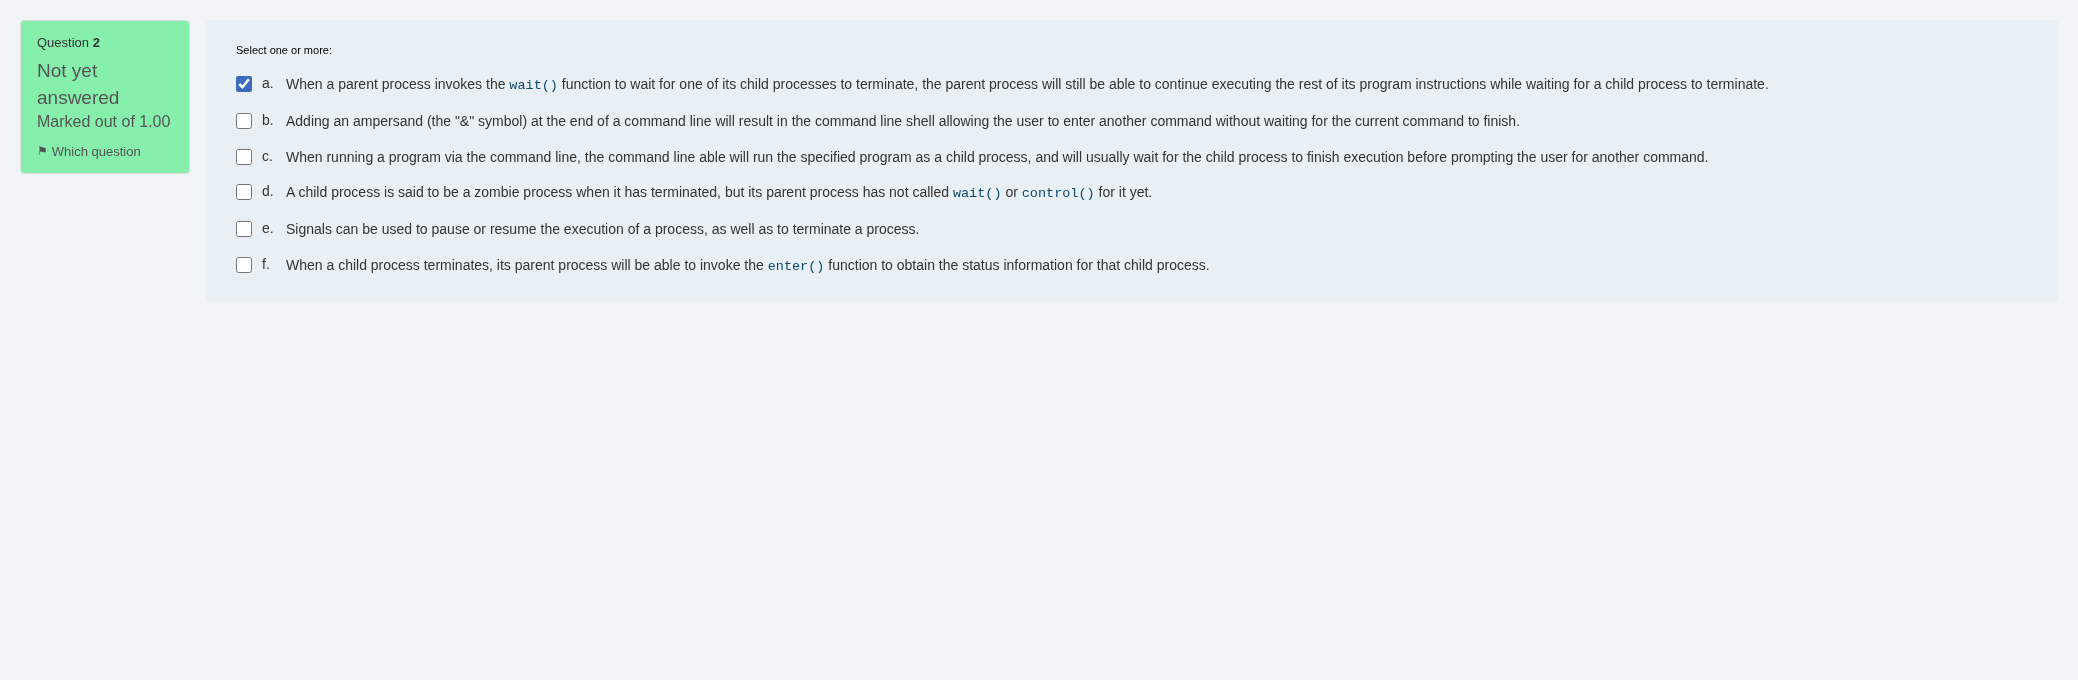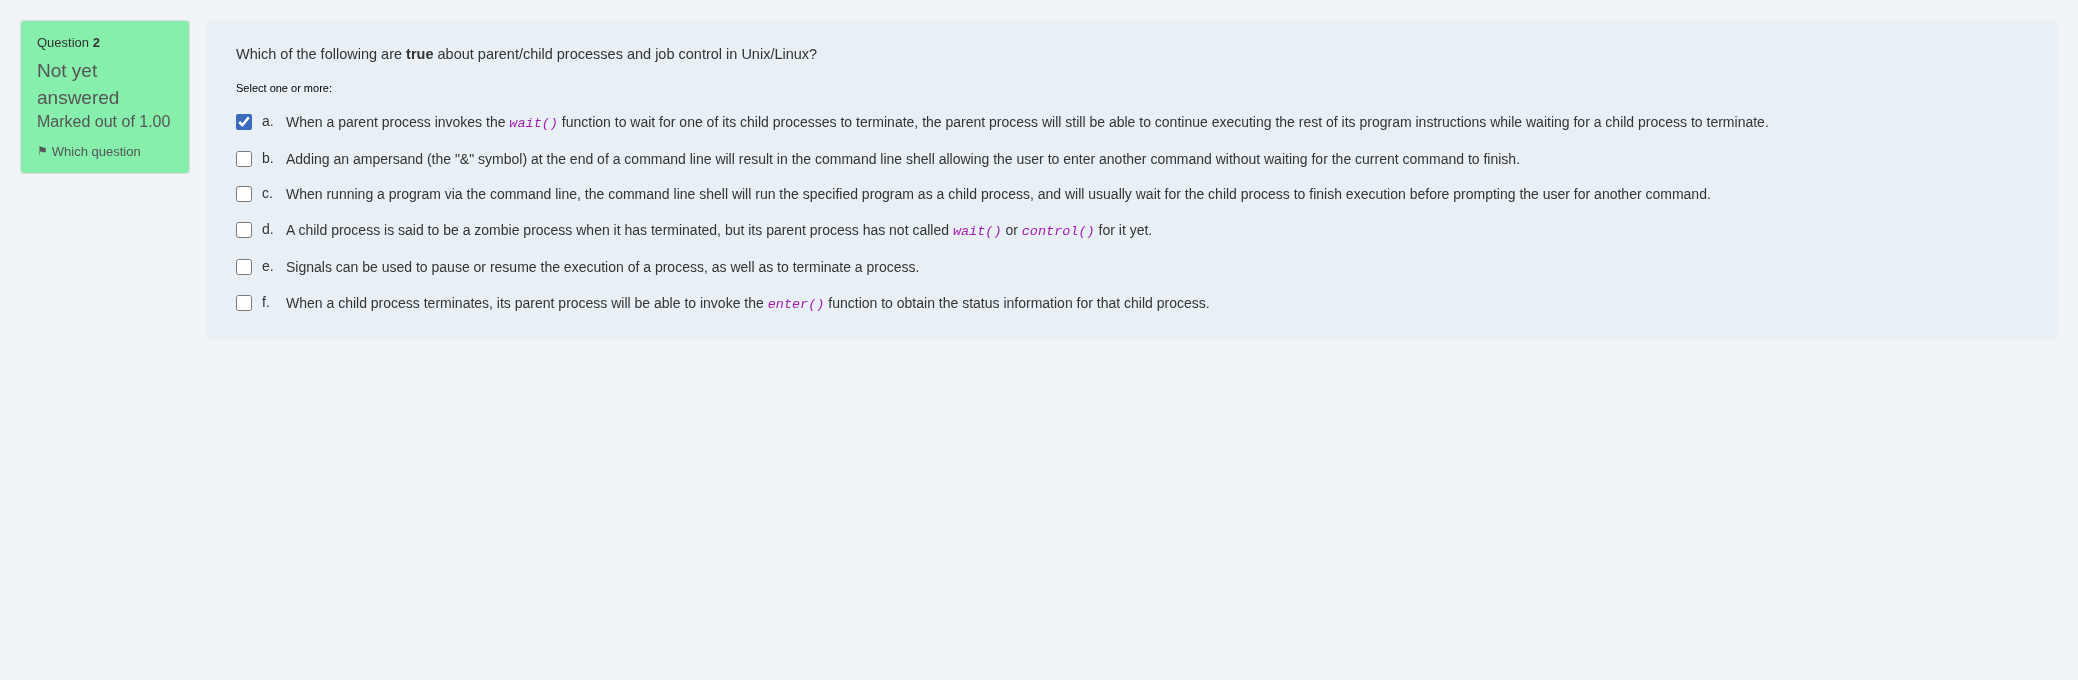--- a/index.html
+++ b/index.html
@@ -107,24 +107,23 @@
       flex-shrink: 0;
     }
     .option-text {
       font-size: 14px;
       color: #333;
       line-height: 1.55;
       flex: 1;
     }
     .code-inline {
       font-family: "Courier New", Courier, monospace;
-      color: #a21caf;
+      color: #0c4a6e;
       font-size: 13.5px;
       background: transparent;
-      font-style: italic;
     }
   </style>
 </head>
 <body>
 
 <div class="question-container">
 
   <div class="sidebar">
     <div class="question-label">
       <span>Question</span>
@@ -132,23 +131,20 @@
     </div>
     <div class="not-yet-answered">Not yet answered</div>
     <div class="marked-out-of">Marked out of 1.00</div>
     <div class="flag-question">
       <span class="flag-icon">⚑</span>
       <span>Which question</span>
     </div>
   </div>
 
   <div class="main-content">
-    <div class="question-text">
-      <span>Which of the following are </span><strong>true</strong><span> about parent/child processes and job control in Unix/Linux?</span>
-    </div>
     <div class="select-prompt">Select one or more:</div>
 
     <div class="options-list">
 
       <div class="option-item">
         <input type="checkbox" class="option-checkbox" checked="" style="">
         <span class="option-letter">a.</span>
         <span class="option-text">
           When a parent process invokes the <span class="code-inline">wait()</span> function to wait for one of its child processes to terminate, the parent process will still be able to continue executing the rest of its program instructions while waiting for a child process to terminate.
         </span>
@@ -156,21 +152,21 @@
 
       <div class="option-item">
         <input type="checkbox" class="option-checkbox" style="">
         <span class="option-letter">b.</span>
         <span class="option-text">Adding an ampersand (the "&amp;" symbol) at the end of a command line will result in the command line shell allowing the user to enter another command without waiting for the current command to finish.</span>
       </div>
 
       <div class="option-item">
         <input type="checkbox" class="option-checkbox" style="">
         <span class="option-letter">c.</span>
-        <span class="option-text">When running a program via the command line, the command line shell will run the specified program as a child process, and will usually wait for the child process to finish execution before prompting the user for another command.</span>
+        <span class="option-text">When running a program via the command line, the command line able will run the specified program as a child process, and will usually wait for the child process to finish execution before prompting the user for another command.</span>
       </div>
 
       <div class="option-item">
         <input type="checkbox" class="option-checkbox" style="">
         <span class="option-letter">d.</span>
         <span class="option-text">
           A child process is said to be a zombie process when it has terminated, but its parent process has not called <span class="code-inline">wait()</span> or <span class="code-inline">control()</span> for it yet.
         </span>
       </div>
 

